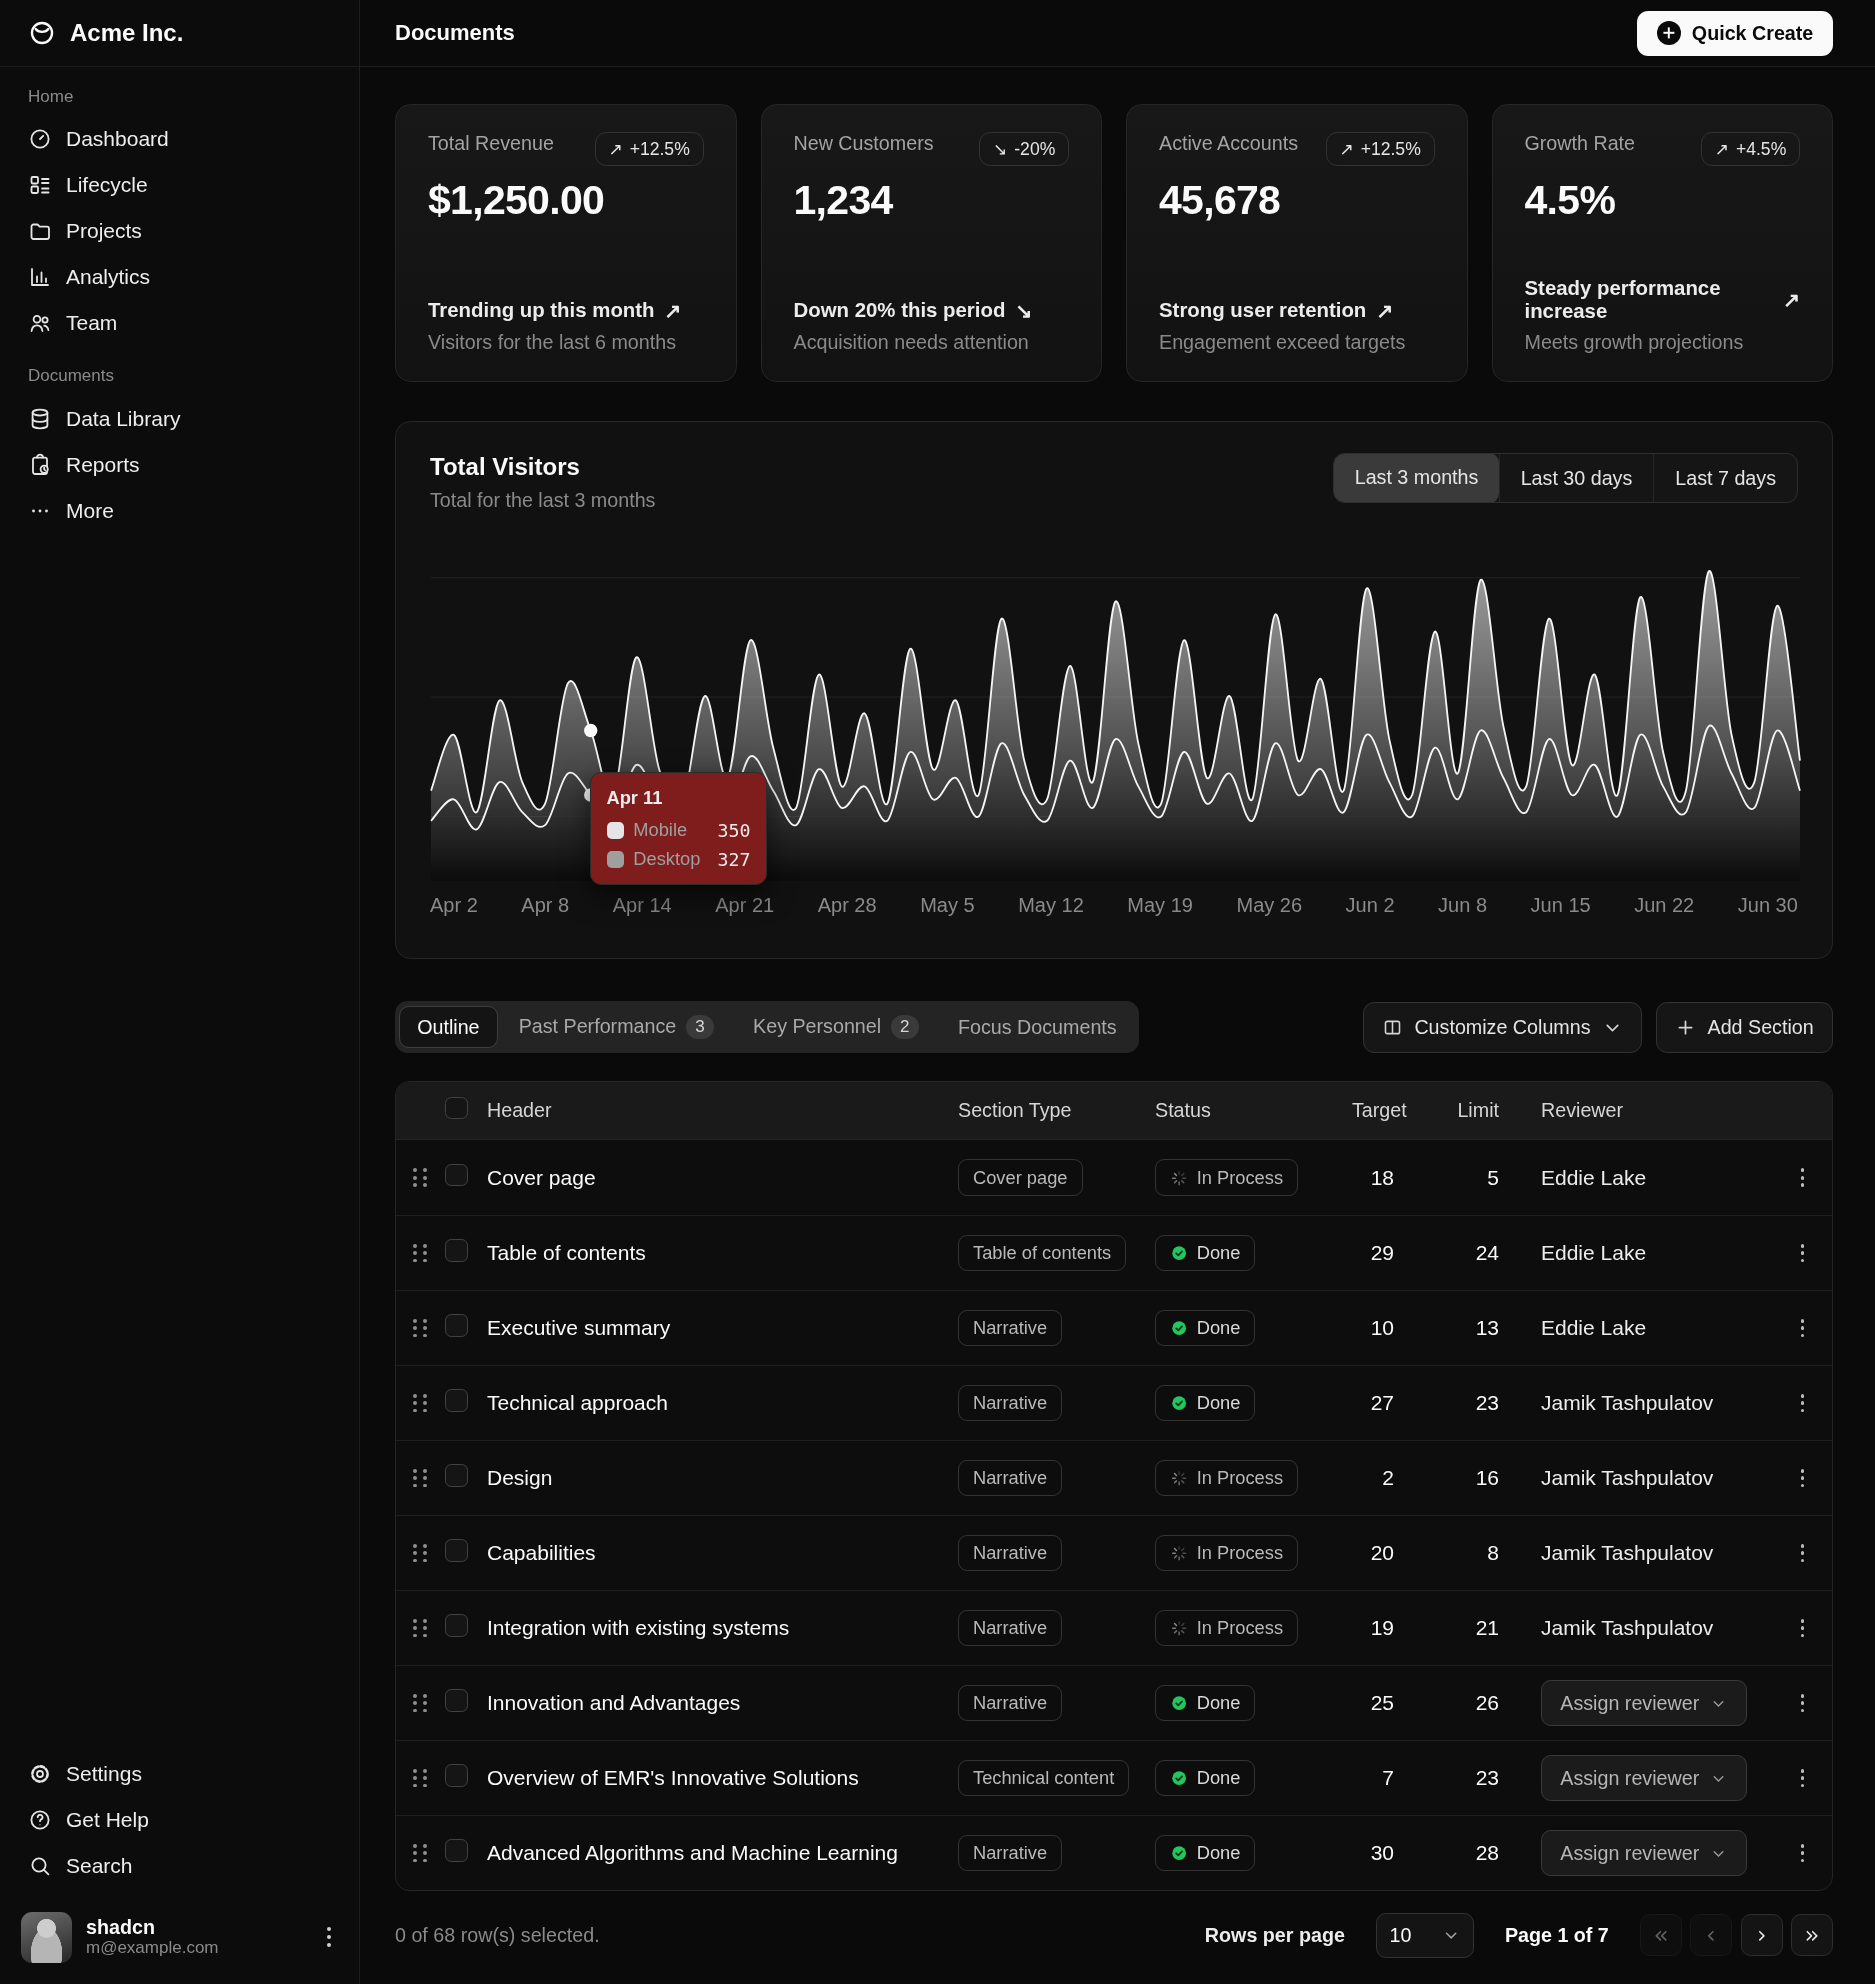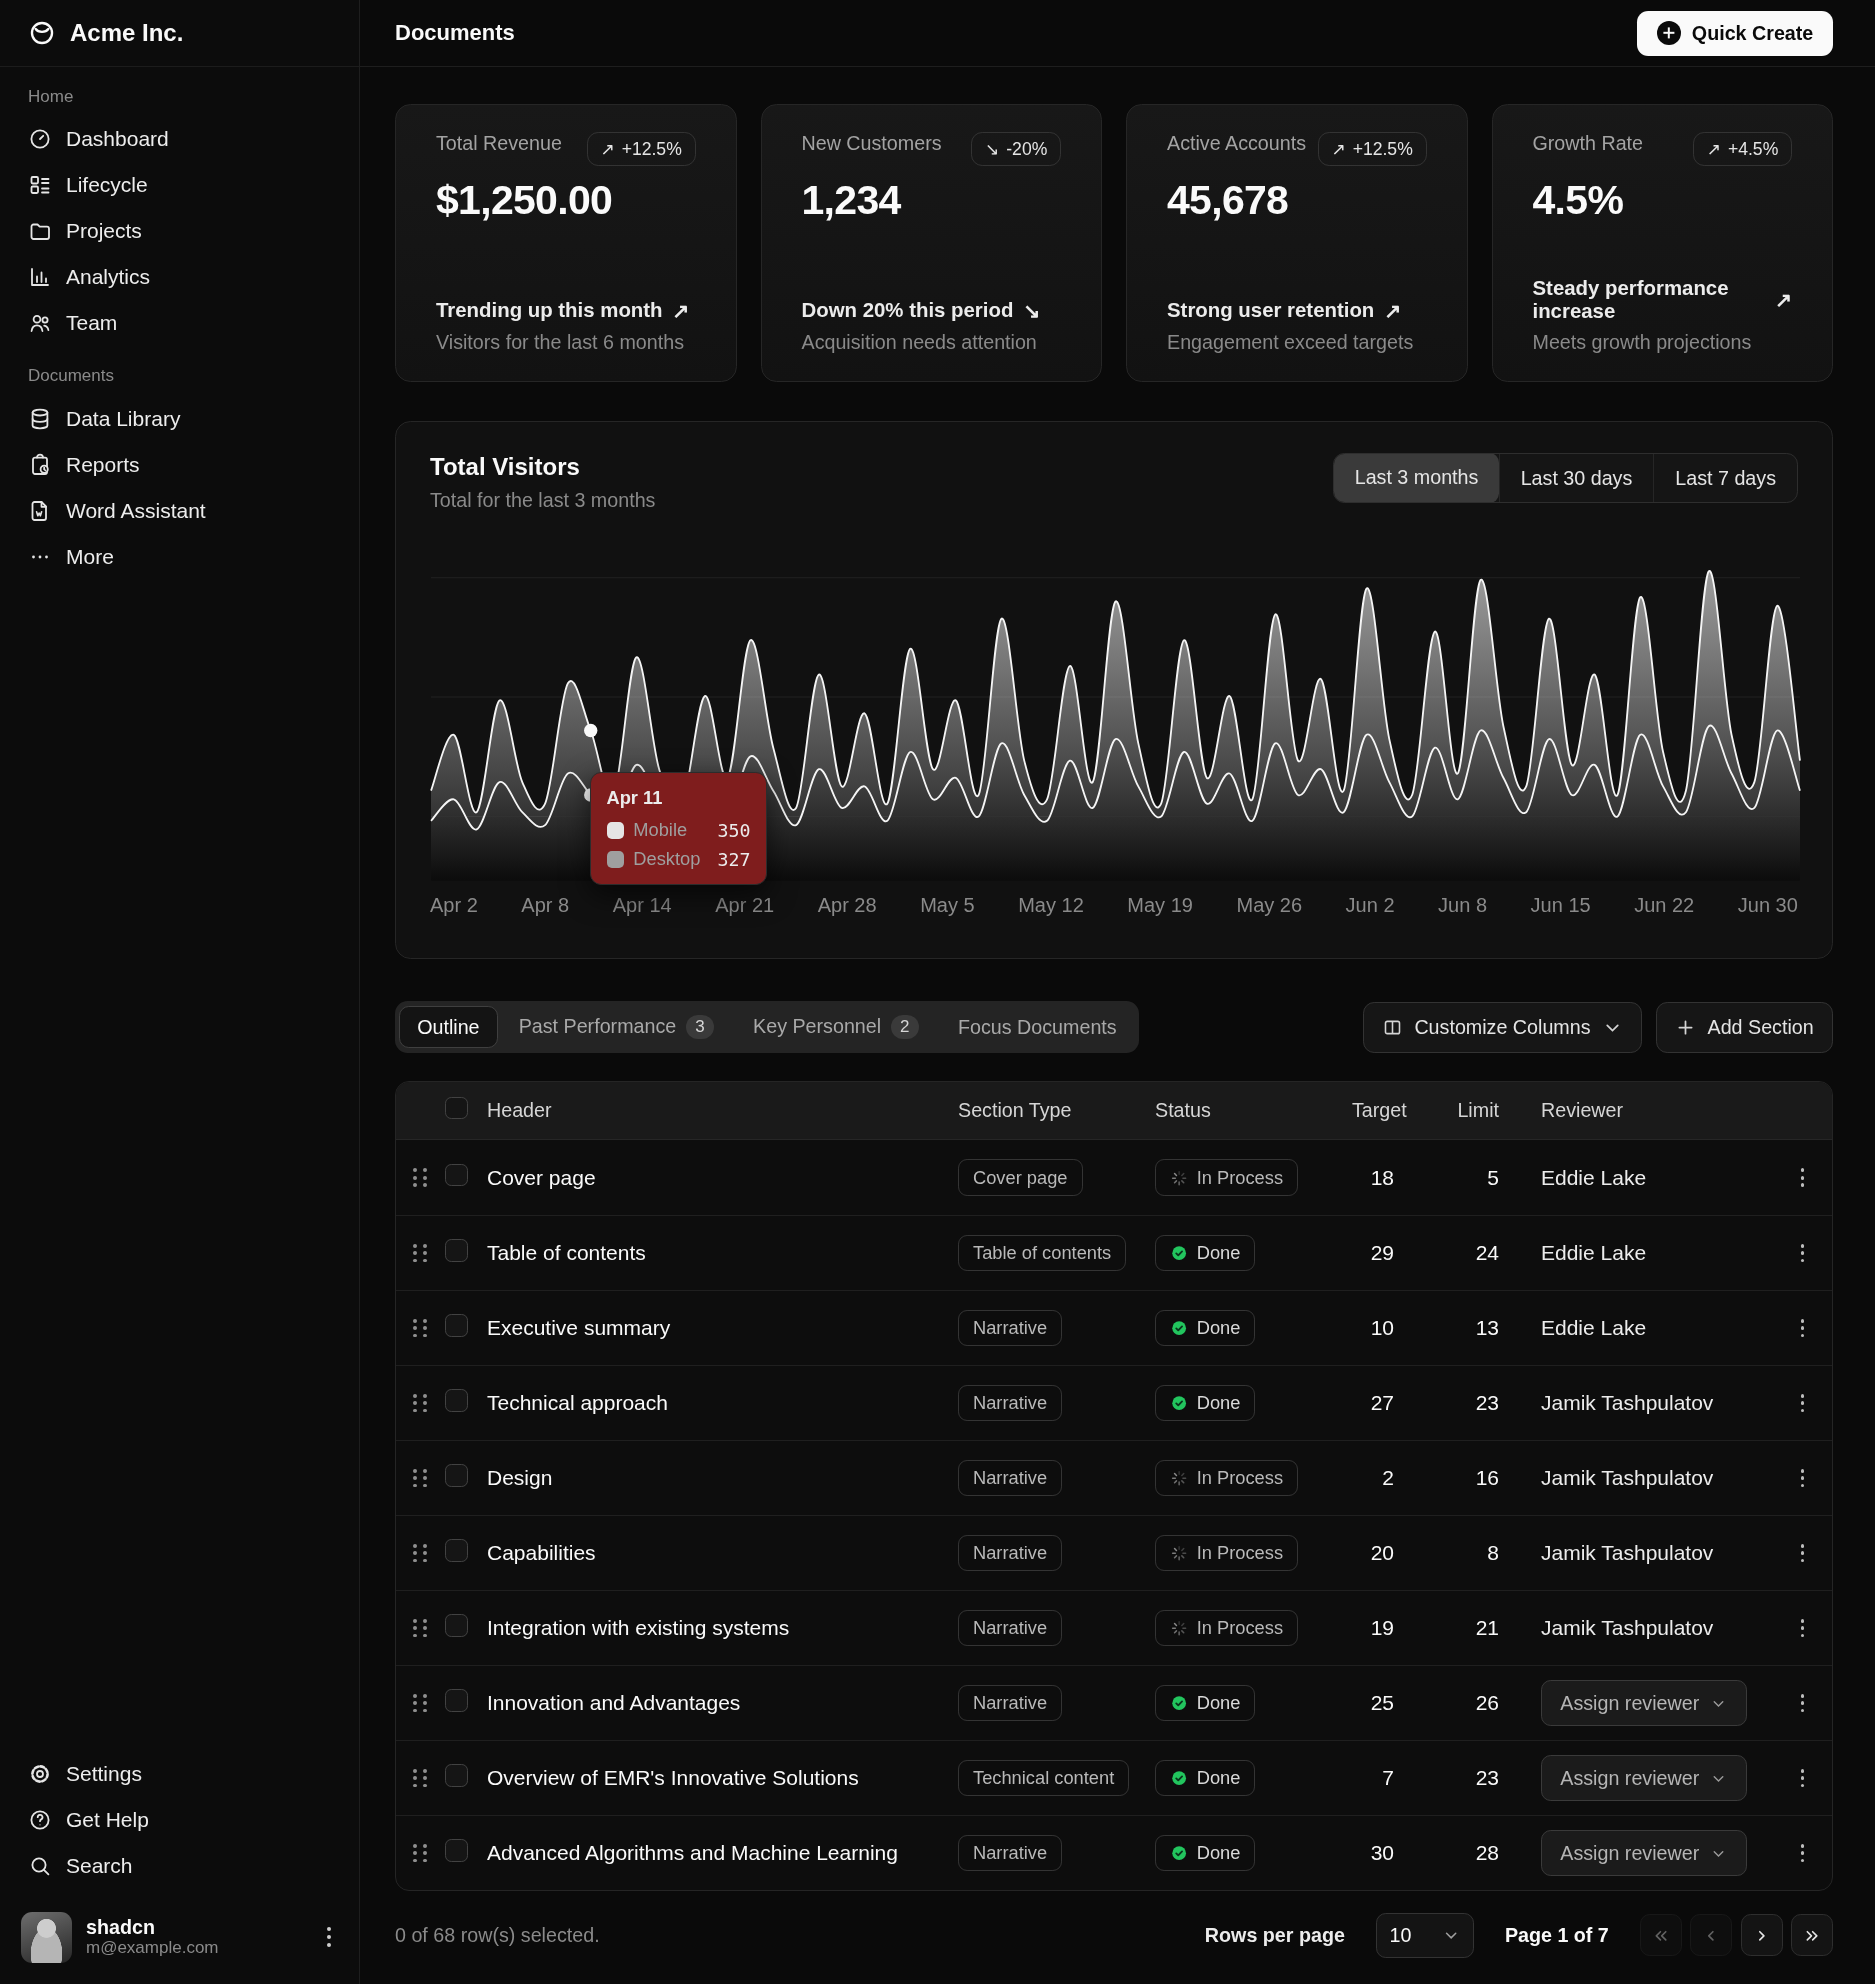--- a/index.html
+++ b/index.html
@@ -46,21 +46,21 @@
   .qcreate{margin-left:auto;display:flex;align-items:center;gap:11.2px;background:#fafafa;color:#0a0a0a;
     border:none;border-radius:11.2px;height:45px;padding:0 19.7px;font-size:19.7px;font-weight:600;cursor:pointer;
     font-family:inherit}
   .qplus{width:24px;height:24px;border-radius:50%;background:#0a0a0a;position:relative}
   .qplus:before,.qplus:after{content:"";position:absolute;background:#fafafa;left:50%;top:50%;transform:translate(-50%,-50%)}
   .qplus:before{width:11.2px;height:2.4px}.qplus:after{width:2.4px;height:11.2px}
 
   
   .stats{display:grid;grid-template-columns:repeat(4,1fr);gap:24px;margin:37px 42px 0 35px}
   .scard{background:linear-gradient(180deg,#181818,#121212);border:1.1px solid var(--border);
-    border-radius:15.5px;height:278px;padding:27px 40px;display:flex;flex-direction:column}
+    border-radius:15.5px;height:278px;padding:27px 32px;display:flex;flex-direction:column}
   .scard .head{display:flex;justify-content:space-between;align-items:flex-start}
   .scard .t{font-size:19.7px;color:var(--muted)}
   .delta{display:flex;align-items:center;gap:7px;border:1.1px solid #333;border-radius:11.2px;
     padding:5.6px 12.7px;font-size:17.6px;color:#e5e5e5}
   .delta .arr{font-size:17px}
   .scard .v{font-size:41px;font-weight:650;letter-spacing:-0.7px;margin-top:11.2px}
   .scard .foot{margin-top:auto}
   .scard .l1{font-size:20.4px;font-weight:600;color:#ececec;display:flex;align-items:center;gap:9.8px}
   .scard .l2{font-size:19.7px;color:var(--faint);margin-top:8.4px}
 
@@ -214,30 +214,20 @@
           <div class="side-item">
             <span class="ic">
               <svg viewBox="0 0 24 24" fill="none" stroke="currentColor" stroke-width="1.8" stroke-linecap="round" stroke-linejoin="round">
                 <rect x="5" y="4.6" width="14" height="16.4" rx="2"></rect>
                 <path d="M9 4.6a3 3 0 0 1 6 0"></path>
                 <circle cx="16.2" cy="16.2" r="3.6" fill="#0c0c0c"></circle>
                 <path d="M16.2 14.6v1.8l1.3 1"></path>
               </svg>
             </span>
             <span>Reports</span>
-          </div>
-          <div class="side-item">
-            <span class="ic">
-              <svg viewBox="0 0 24 24" fill="none" stroke="currentColor" stroke-width="1.8" stroke-linecap="round" stroke-linejoin="round">
-                <path d="M6.5 3h7l4.5 4.5V19a2 2 0 0 1-2 2H6.5a2 2 0 0 1-2-2V5a2 2 0 0 1 2-2z"></path>
-                <path d="M13.5 3v4.8h4.5"></path>
-                <path d="M8.6 12.8l1.2 4 1.3-2.8 1.3 2.8 1.2-4" stroke-width="1.6"></path>
-              </svg>
-            </span>
-            <span>Word Assistant</span>
           </div>
           <div class="side-item">
             <span class="ic">
               <svg viewBox="0 0 24 24" fill="none" stroke="currentColor" stroke-width="1.8" stroke-linecap="round" stroke-linejoin="round">
                 <circle cx="5.5" cy="12" r="1.4" fill="currentColor" stroke="none"></circle>
                 <circle cx="12" cy="12" r="1.4" fill="currentColor" stroke="none"></circle>
                 <circle cx="18.5" cy="12" r="1.4" fill="currentColor" stroke="none"></circle>
               </svg>
             </span>
             <span>More</span>

